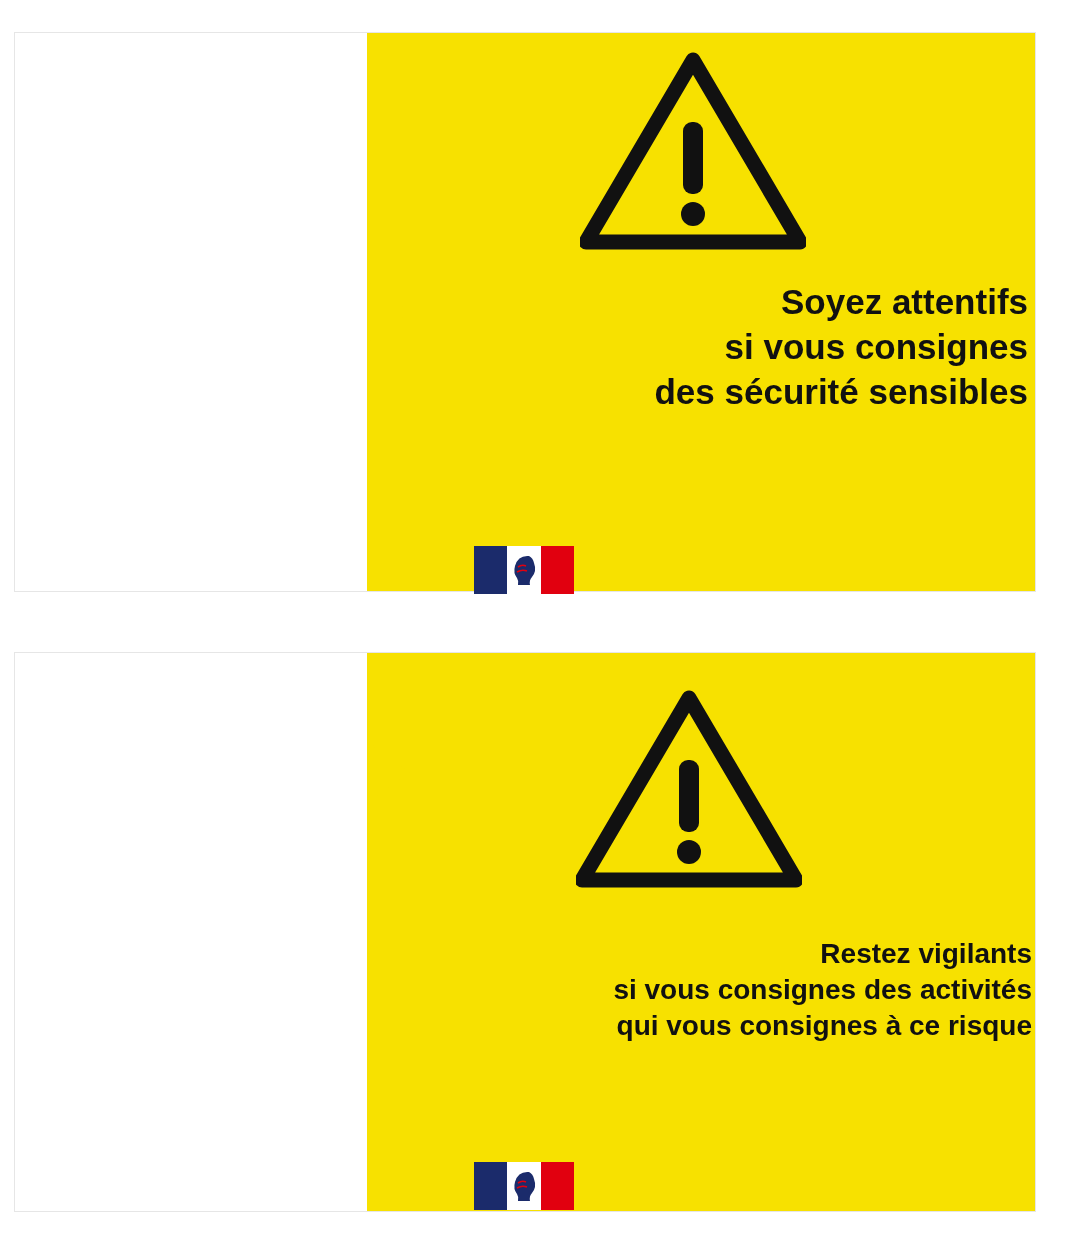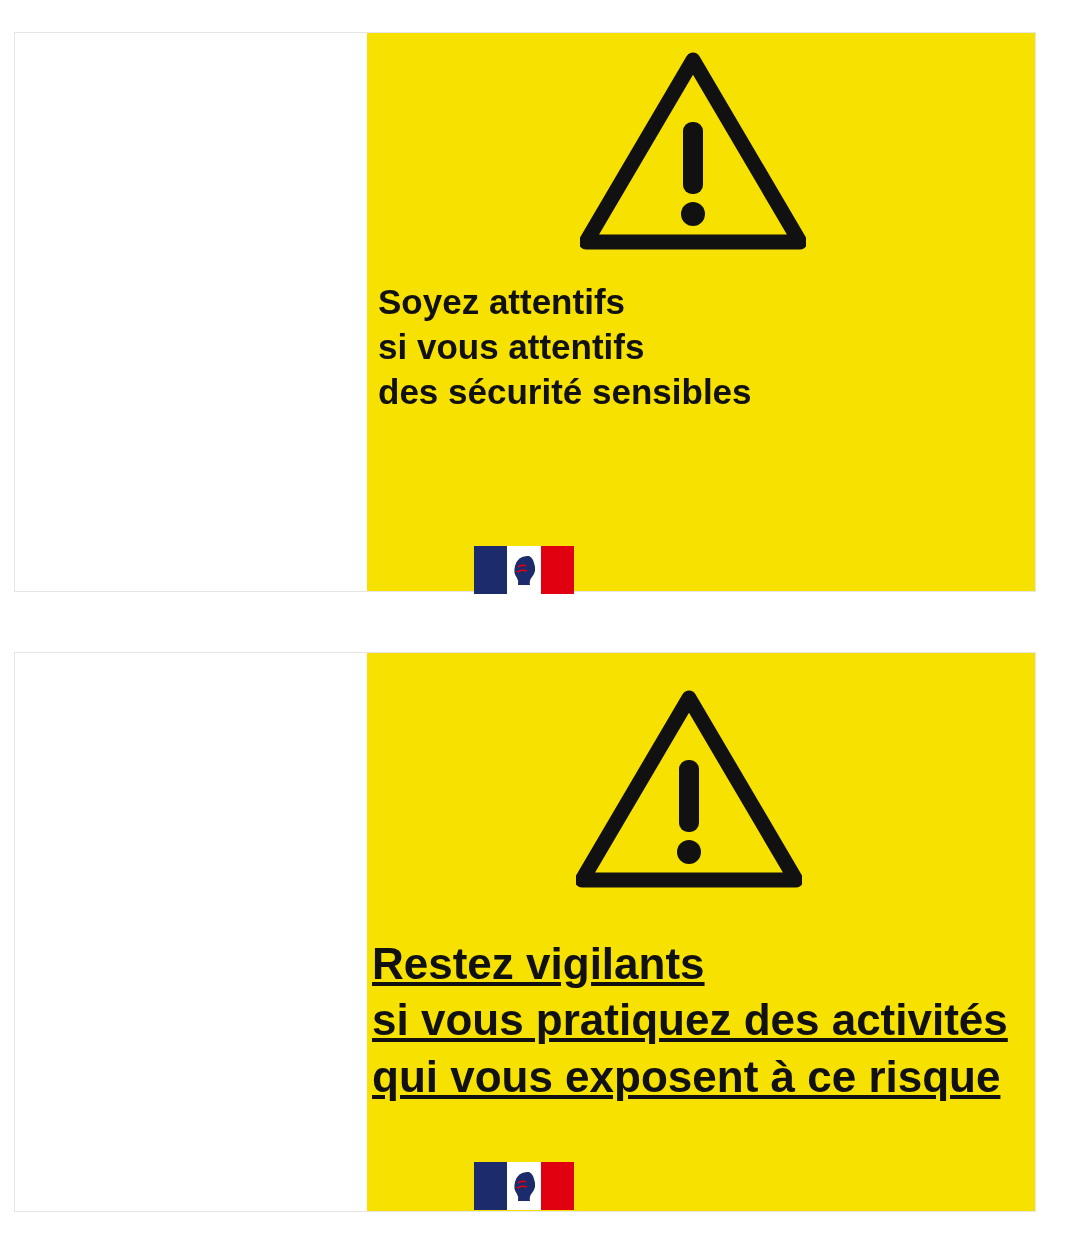--- a/index.html
+++ b/index.html
@@ -124,37 +124,36 @@
   .warning-triangle {
     position: absolute;
     z-index: 4;
   }
   #tri-storm { left: 580px; top: 50px; }
   #tri-flood { left: 576px; top: 688px; }
 
   .message {
     position: absolute;
     z-index: 4;
-    text-align: left;
+    text-align: right;
     font-weight: bold;
     color: #111111;
     line-height: 1.28;
   }
   #msg-storm {
     left: 378px;
     top: 280px;
     width: 650px;
     font-size: 35px;
   }
   #msg-flood {
     left: 372px;
     top: 936px;
     width: 660px;
-    font-size: 44px;
-    text-decoration: underline;
+    font-size: 28px;
   }
 
   .marianne {
     position: absolute;
     z-index: 5;
     width: 100px;
     height: 48px;
     display: flex;
   }
   #marianne-storm { left: 474px; top: 546px; }
@@ -236,21 +235,21 @@
 </div>
 
 <svg class="warning-triangle" id="tri-storm" width="226" height="200" viewBox="0 0 226 200">
   <path d="M113 10 L220 192 L6 192 Z" fill="none" stroke="#111111" stroke-width="15" stroke-linejoin="round"></path>
   <rect x="103" y="72" width="20" height="72" rx="9" fill="#111111"></rect>
   <circle cx="113" cy="164" r="12" fill="#111111"></circle>
 </svg>
 
 <div class="message" id="msg-storm">
   <div>Soyez attentifs</div>
-  <div>si vous attentifs</div>
+  <div>si vous consignes</div>
   <div>des sécurité sensibles</div>
 </div>
 
 <div class="marianne" id="marianne-storm">
   <div class="m-blue"></div>
   <div class="m-white">
     <svg class="m-face" width="30" height="34" viewBox="0 0 30 34">
       <path d="M20 3 q-11 -1 -14 10 q-2 7 2 12 q2 3 1 7 l12 0 q-1 -5 2 -8 q5 -6 2 -14 q-1 -5 -5 -7 z" fill="#1b2b6b"></path>
       <path d="M9 14 q4 -3 8 -1" fill="none" stroke="#e1000f" stroke-width="1.6"></path>
       <path d="M8 19 q5 -3 10 -1" fill="none" stroke="#e1000f" stroke-width="1.6"></path>
@@ -344,22 +343,22 @@
 </div>
 
 <svg class="warning-triangle" id="tri-flood" width="226" height="200" viewBox="0 0 226 200">
   <path d="M113 10 L220 192 L6 192 Z" fill="none" stroke="#111111" stroke-width="15" stroke-linejoin="round"></path>
   <rect x="103" y="72" width="20" height="72" rx="9" fill="#111111"></rect>
   <circle cx="113" cy="164" r="12" fill="#111111"></circle>
 </svg>
 
 <div class="message" id="msg-flood">
   <div>Restez vigilants</div>
-  <div>si vous pratiquez des activités</div>
-  <div>qui vous exposent à ce risque</div>
+  <div>si vous consignes des activités</div>
+  <div>qui vous consignes à ce risque</div>
 </div>
 
 <div class="marianne" id="marianne-flood">
   <div class="m-blue"></div>
   <div class="m-white">
     <svg class="m-face" width="30" height="34" viewBox="0 0 30 34">
       <path d="M20 3 q-11 -1 -14 10 q-2 7 2 12 q2 3 1 7 l12 0 q-1 -5 2 -8 q5 -6 2 -14 q-1 -5 -5 -7 z" fill="#1b2b6b"></path>
       <path d="M9 14 q4 -3 8 -1" fill="none" stroke="#e1000f" stroke-width="1.6"></path>
       <path d="M8 19 q5 -3 10 -1" fill="none" stroke="#e1000f" stroke-width="1.6"></path>
     </svg>

